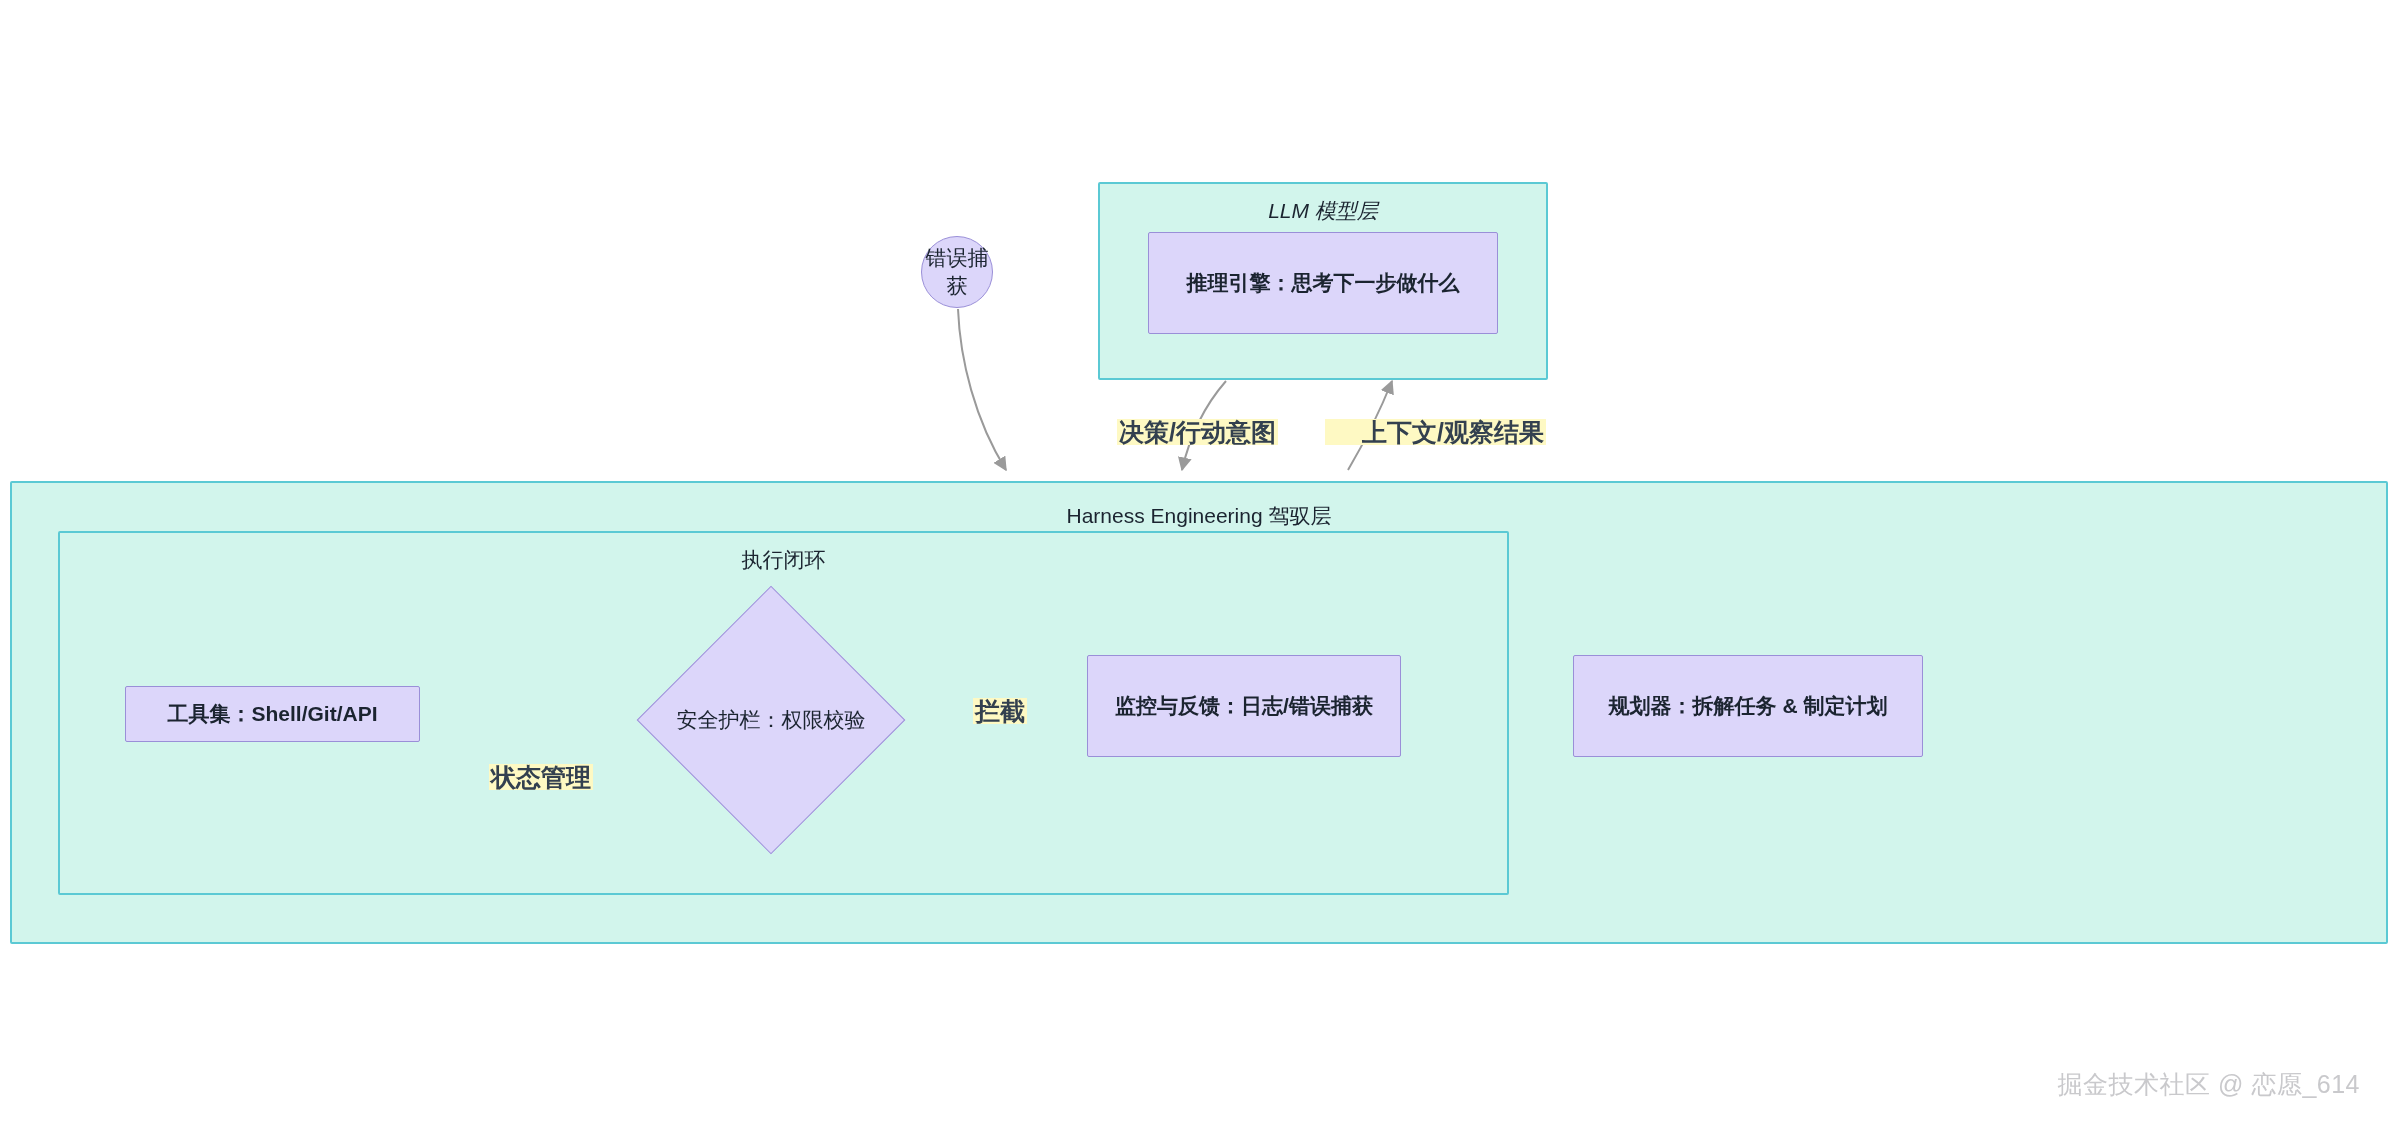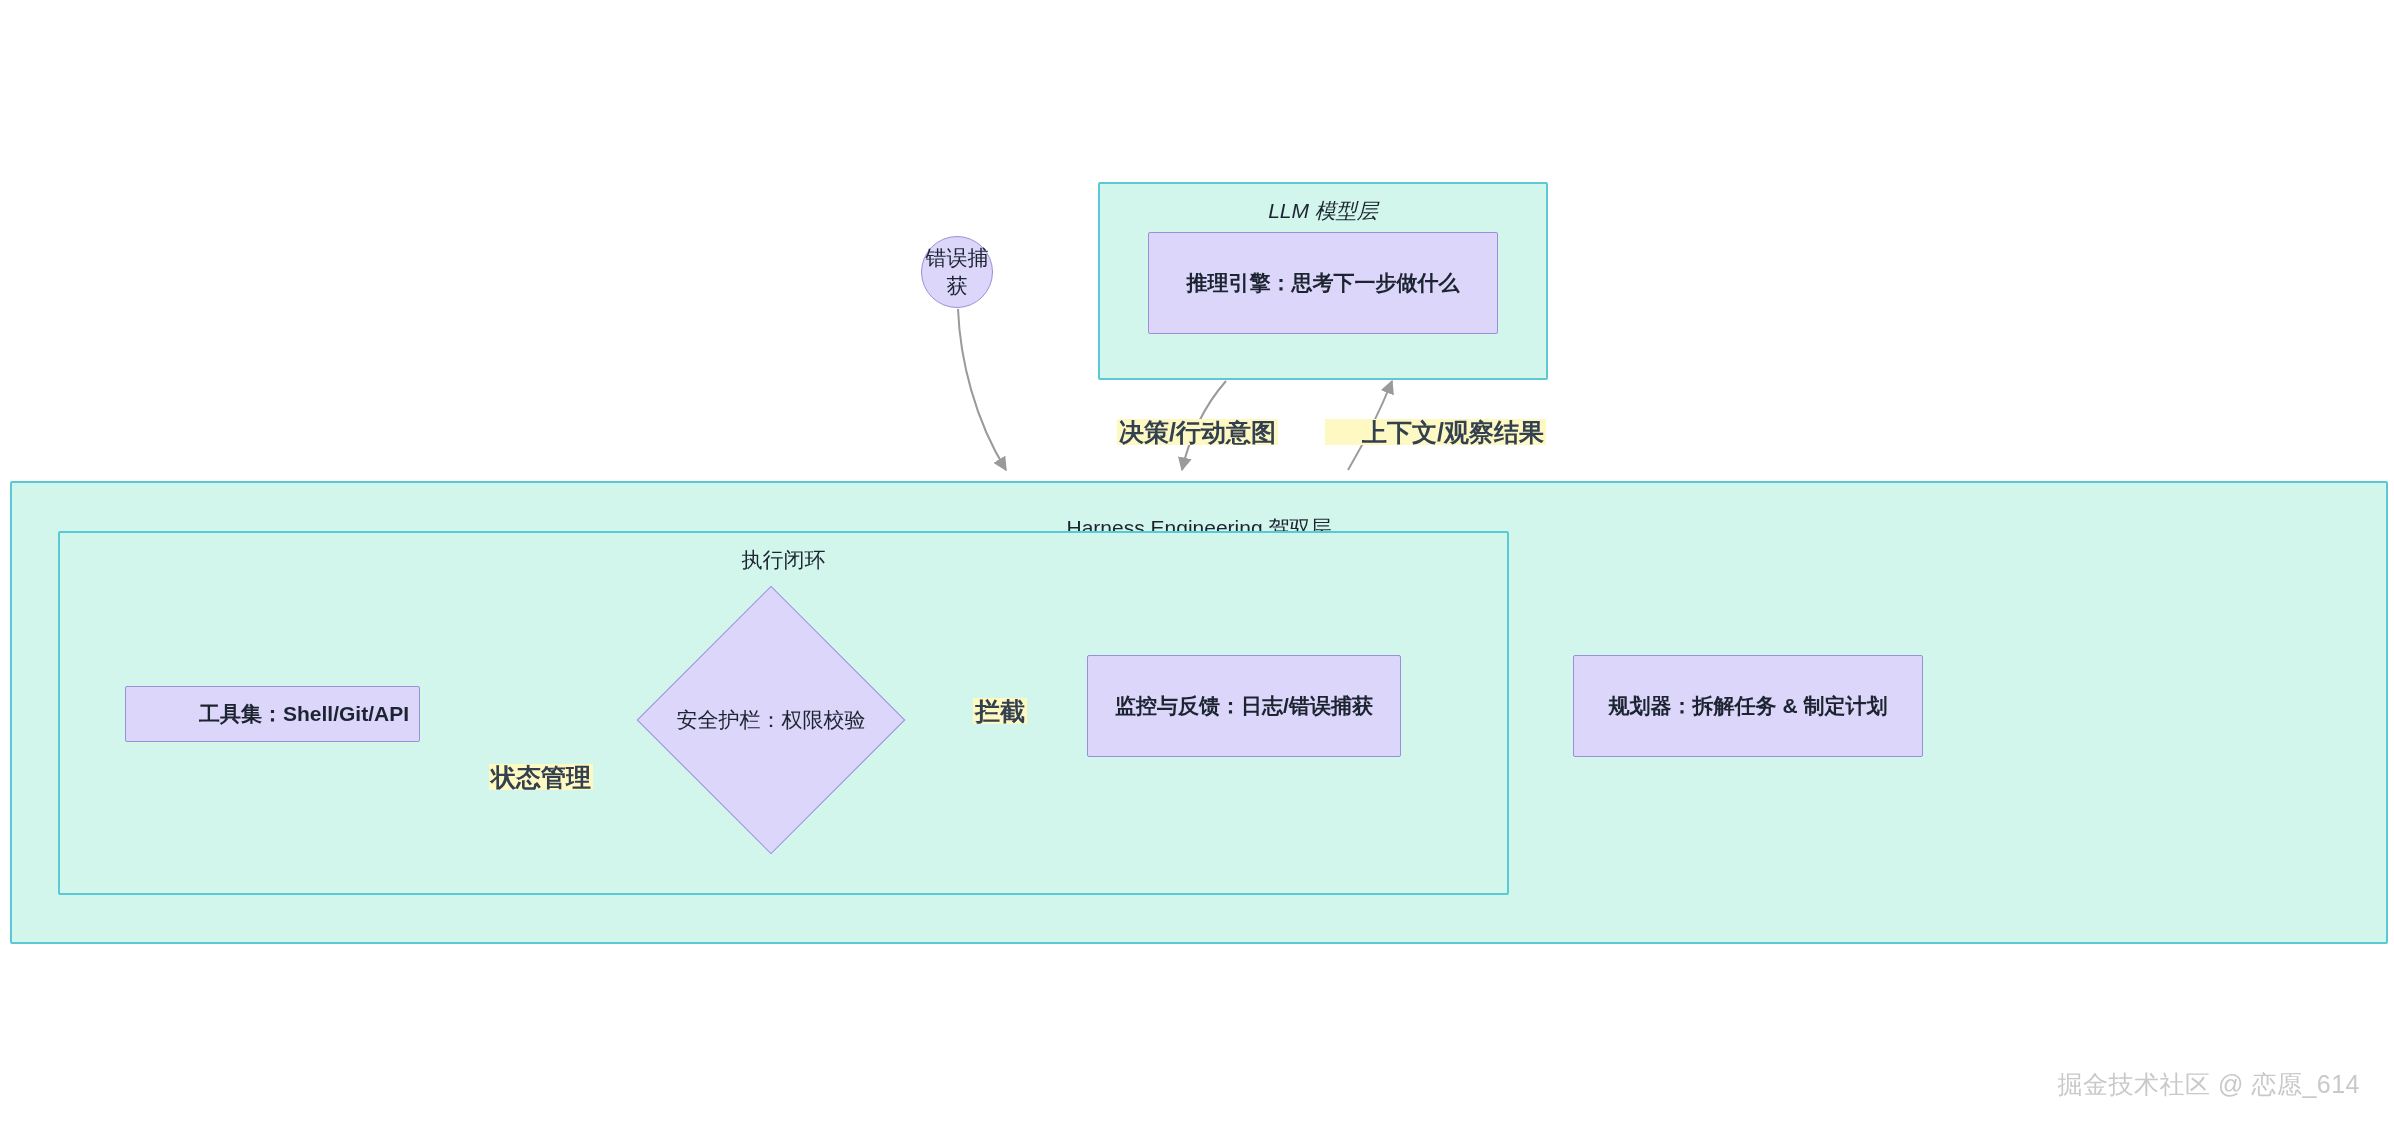--- a/index.html
+++ b/index.html
@@ -60,21 +60,21 @@
     height: 198px;
   }
   #llm-cluster .cluster-title { top: 14px; font-style: italic; }
 
   #harness-cluster {
     left: 10px;
     top: 481px;
     width: 2378px;
     height: 463px;
   }
-  #harness-cluster .cluster-title { top: 32px; }
+  #harness-cluster .cluster-title { top: 20px; }
 
   #loop-cluster {
     left: 58px;
     top: 531px;
     width: 1451px;
     height: 364px;
     background: #d2f5ec;
   }
   #loop-cluster .cluster-title { top: 14px; }
 
@@ -147,21 +147,20 @@
     top: 232px;
     width: 350px;
     height: 102px;
   }
 
   #node-tools {
     left: 125px;
     top: 686px;
     width: 295px;
     height: 56px;
-    justify-content: flex-end;
   }
 
   #node-guardrail {
     left: 638px;
     top: 587px;
     width: 266px;
     height: 266px;
   }
   #node-guardrail .node-diamond-shape {
     width: 188px;

